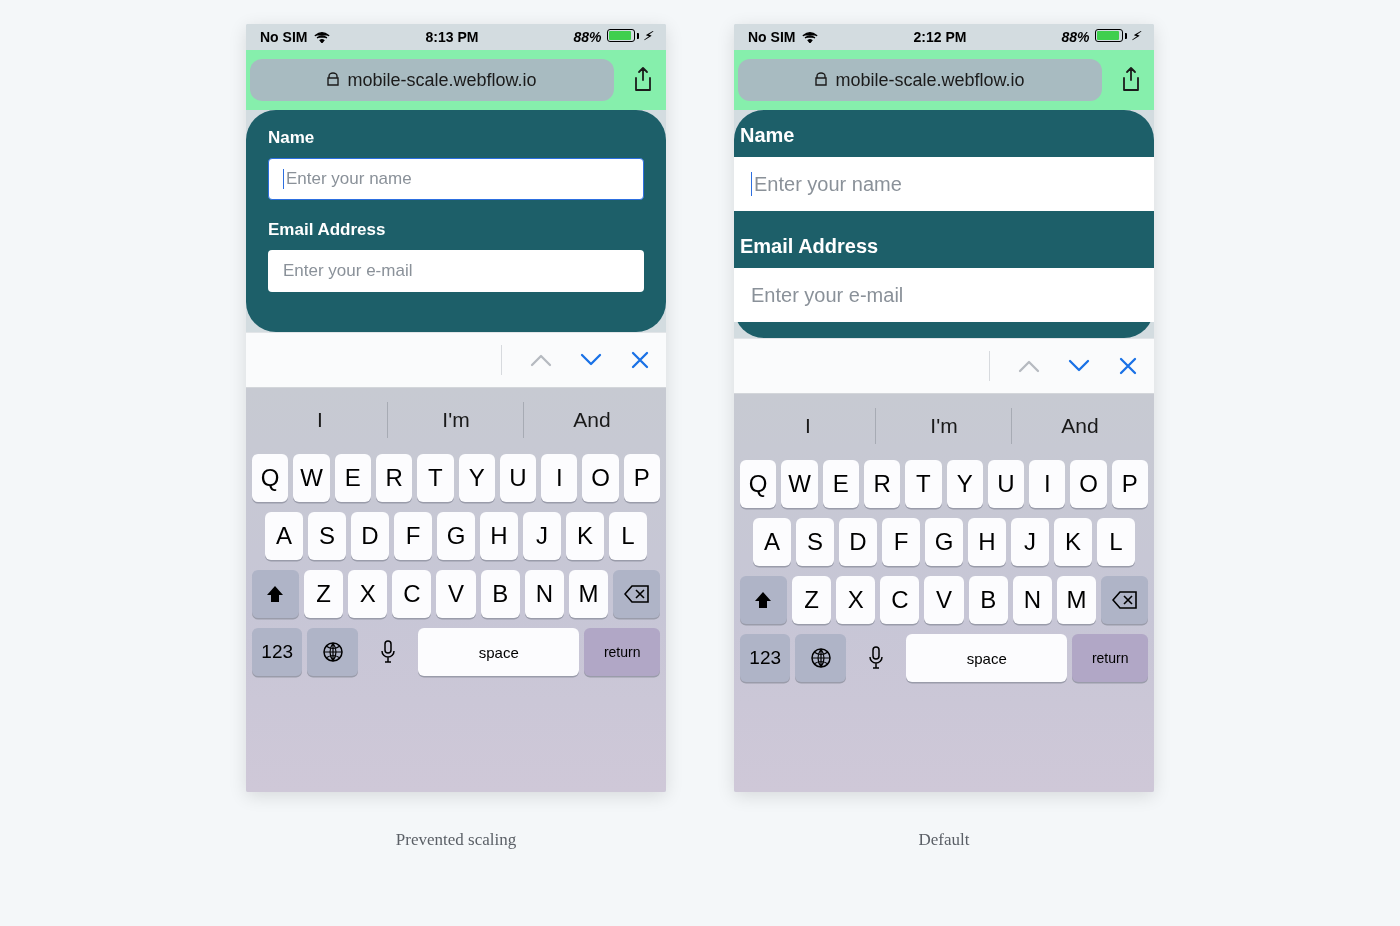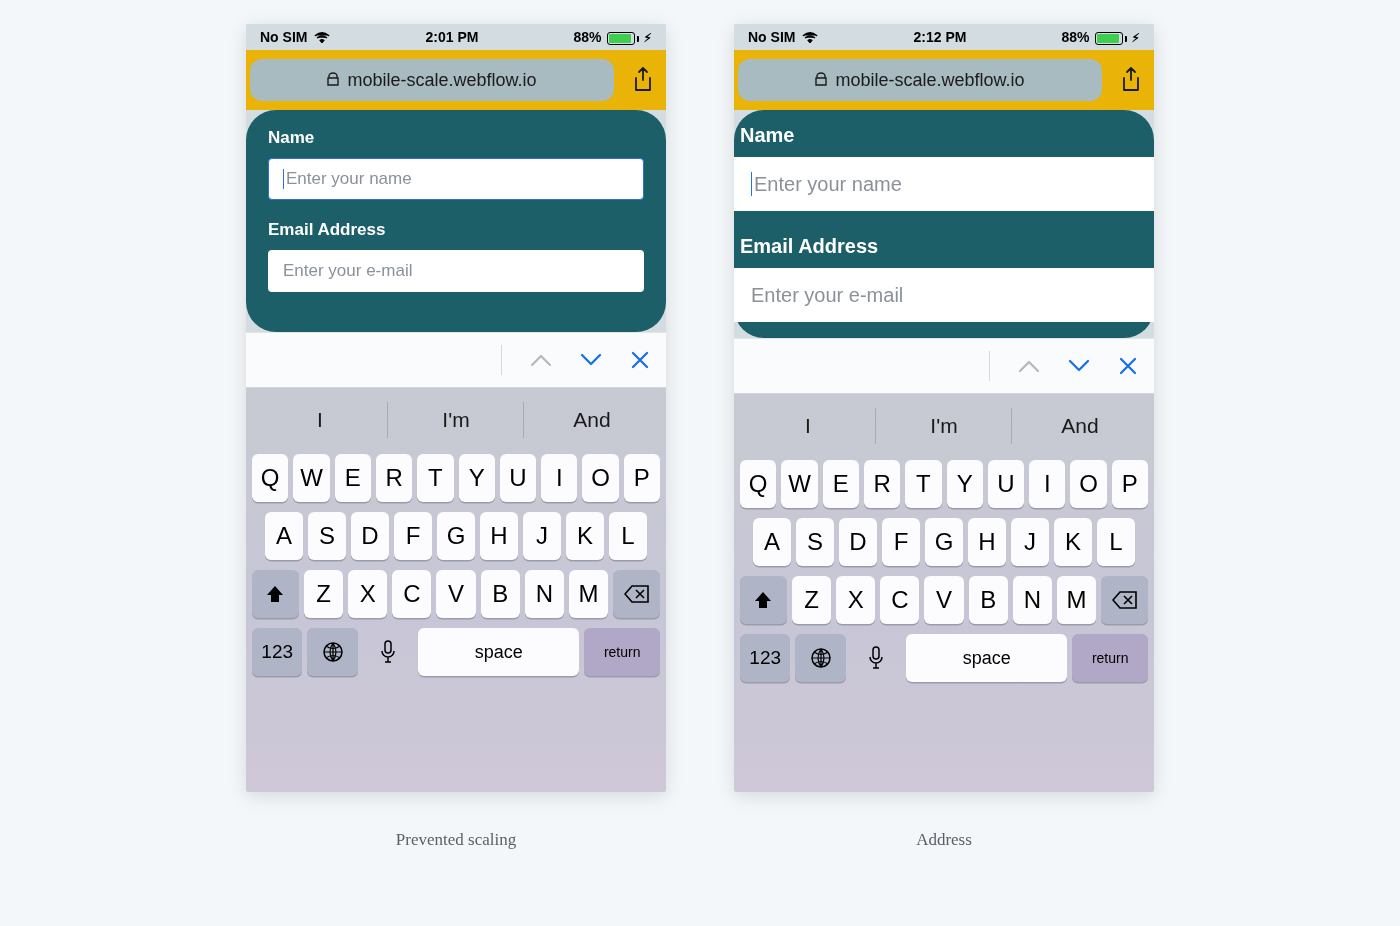--- a/index.html
+++ b/index.html
@@ -40,33 +40,33 @@
     display: flex;
     align-items: center;
     justify-content: space-between;
     padding: 0 14px;
     font-size: 14px;
     font-weight: 600;
     color: #000;
     background: #d3dce0;
   }
   .statusbar .left { display:flex; align-items:center; gap:7px; }
-  .statusbar .right { display:flex; align-items:flex-end; gap:5px; }
+  .statusbar .right { display:flex; align-items:flex-start; gap:5px;font-style:italic; }
   .wifi { width:16px; height:12px; position:relative; }
   .wifi svg { display:block; }
   .battery { display:flex; align-items:center; gap:2px; }
   .bshell { width:28px; height:13px; border:1.5px solid #000; border-radius:3px; position:relative; overflow:hidden; }
   .bfill  { position:absolute; top:1px; left:1px; bottom:1px; width:85%; background:#3fcf4e; border-radius:1px; }
   .bnub   { width:2px; height:6px; background:#000; border-radius:0 1px 1px 0; }
   .bolt   { font-size:12px; font-weight:700; }
 
   
   .urlbar {
     height: 60px;
-    background:#eab308;
+    background:#86efac;
     display:flex;
     align-items:center;
     padding:0 4px;
     gap:10px;
   }
   .url-pill {
     flex:1;
     height:42px;
     background:#a8bbc1;
     border-radius:12px;
@@ -158,21 +158,21 @@
     box-shadow:0 1.5px 0 #9a9caa;
     height:48px;
     display:flex; align-items:center; justify-content:center;
     font-size:24px;
     font-weight:500;
     color:#000;
     flex:1;
   }
   .key.alt  { background:#afb4c7; }
   .key.alt2 { background:#afb4c7; font-size:19px; }
-  .key.wide { flex:3.2; font-size:18px; }
+  .key.wide { flex:3.2; font-size:15px; }
   .key.ret  { background:#b1a7c6; font-size:14px; flex:1.5; }
   .row1 .key { min-width:36px; }
   .row2 { padding:0 20px; }
   .row2 .key { min-width:38px; }
   .row3 .key { min-width:34px; }
   .key.shift, .key.bsp { flex:1.2; }
   .key svg { display:block; }
   .row4 { margin-bottom:0; }
   .row4 .key.func { flex:1; font-size:19px; }
 </style>
@@ -186,21 +186,21 @@
 
       <div class="statusbar">
         <div class="left">
           <span>No SIM</span>
           <span class="wifi">
             <svg viewBox="0 0 18 14">
                 <path d="M9 13 L11 10.5 Q9 9 7 10.5 Z M4 7.5 Q9 3.5 14 7.5 M1.5 5 Q9 -1 16.5 5" fill="#000" stroke="#000" stroke-width="1.6" stroke-linecap="round" fill-rule="evenodd"></path>
               </svg>
           </span>
         </div>
-        <span>2:01 PM</span>
+        <span>8:13 PM</span>
         <div class="right">
           <span>88%</span>
           <span class="battery">
             <span class="bshell">
                 <span class="bfill"></span>
               </span>
               <span class="bnub"></span>
           </span>
           <span class="bolt">⚡︎</span>
         </div>
@@ -452,15 +452,15 @@
             <svg width="16" height="24" viewBox="0 0 16 24">
                 <rect x="5" y="1" width="6" height="12" rx="3" fill="none" stroke="#000" stroke-width="1.5"></rect>
                 <path d="M2 11 a6 6 0 0 0 12 0 M8 17 V22 M5 22 H11" fill="none" stroke="#000" stroke-width="1.5"></path>
               </svg>
           </div>
           <div class="key wide">space</div>
           <div class="key ret">return</div>
         </div>
       </div>
     </div>
-    <div class="caption">Address</div>
+    <div class="caption">Default</div>
   </div>
 </div>
 
 </body></html>

